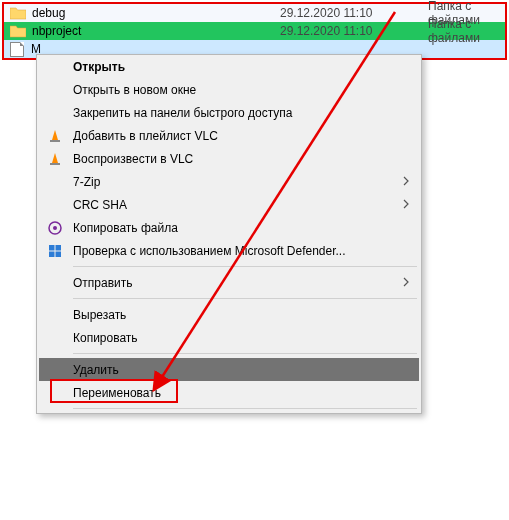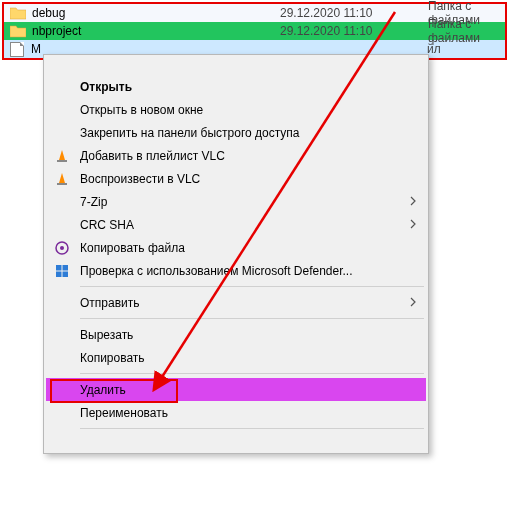--- a/index.html
+++ b/index.html
@@ -44,39 +44,39 @@
     top: -1px; right: -1px;
     border-top: 4px solid #fff;
     border-left: 4px solid #888;
   }
   .col-name { width: 248px; }
   .col-date { width: 148px; color: #444; }
   .col-type { flex: 1; color: #444; }
 
   .context-menu {
     position: absolute;
-    left: 43px;
+    left: 36px;
     top: 54px;
     width: 386px;
     background: #f0f0f0;
     border: 1px solid #b8b8b8;
     box-shadow: 3px 3px 6px rgba(0,0,0,0.25);
-    padding: 20px 2px;
+    padding: 0 2px;
   }
   .menu-item {
     display: flex;
     align-items: center;
     height: 23px;
     padding-left: 34px;
     padding-right: 22px;
     position: relative;
     cursor: default;
     color: #000;
   }
-  .menu-item.hover { background: #d946ef; }
+  .menu-item.hover { background: #737373; }
   .menu-item .label { flex: 1; }
   .menu-item.bold .label { font-weight: bold; }
   .menu-sep {
     height: 1px;
     background: #d0d0d0;
     margin: 4px 2px 4px 34px;
   }
   .submenu-arrow {
     position: absolute;
     right: 10px;
@@ -122,21 +122,20 @@
         </svg>
     </span>
     <span class="col-name">nbproject</span>
     <span class="col-date">29.12.2020 11:10</span>
     <span class="col-type">Папка с файлами</span>
   </div>
   <div class="file-row sel">
     <span class="file-icon"></span>
     <span class="col-name">M</span>
     <span class="col-date"></span>
-    <span class="col-type">йл</span>
   </div>
 </div>
 
 <div class="context-menu">
   <div class="menu-item bold">
     <span class="label">Открыть</span>
   </div>
   <div class="menu-item">
     <span class="label">Открыть в новом окне</span>
   </div>

